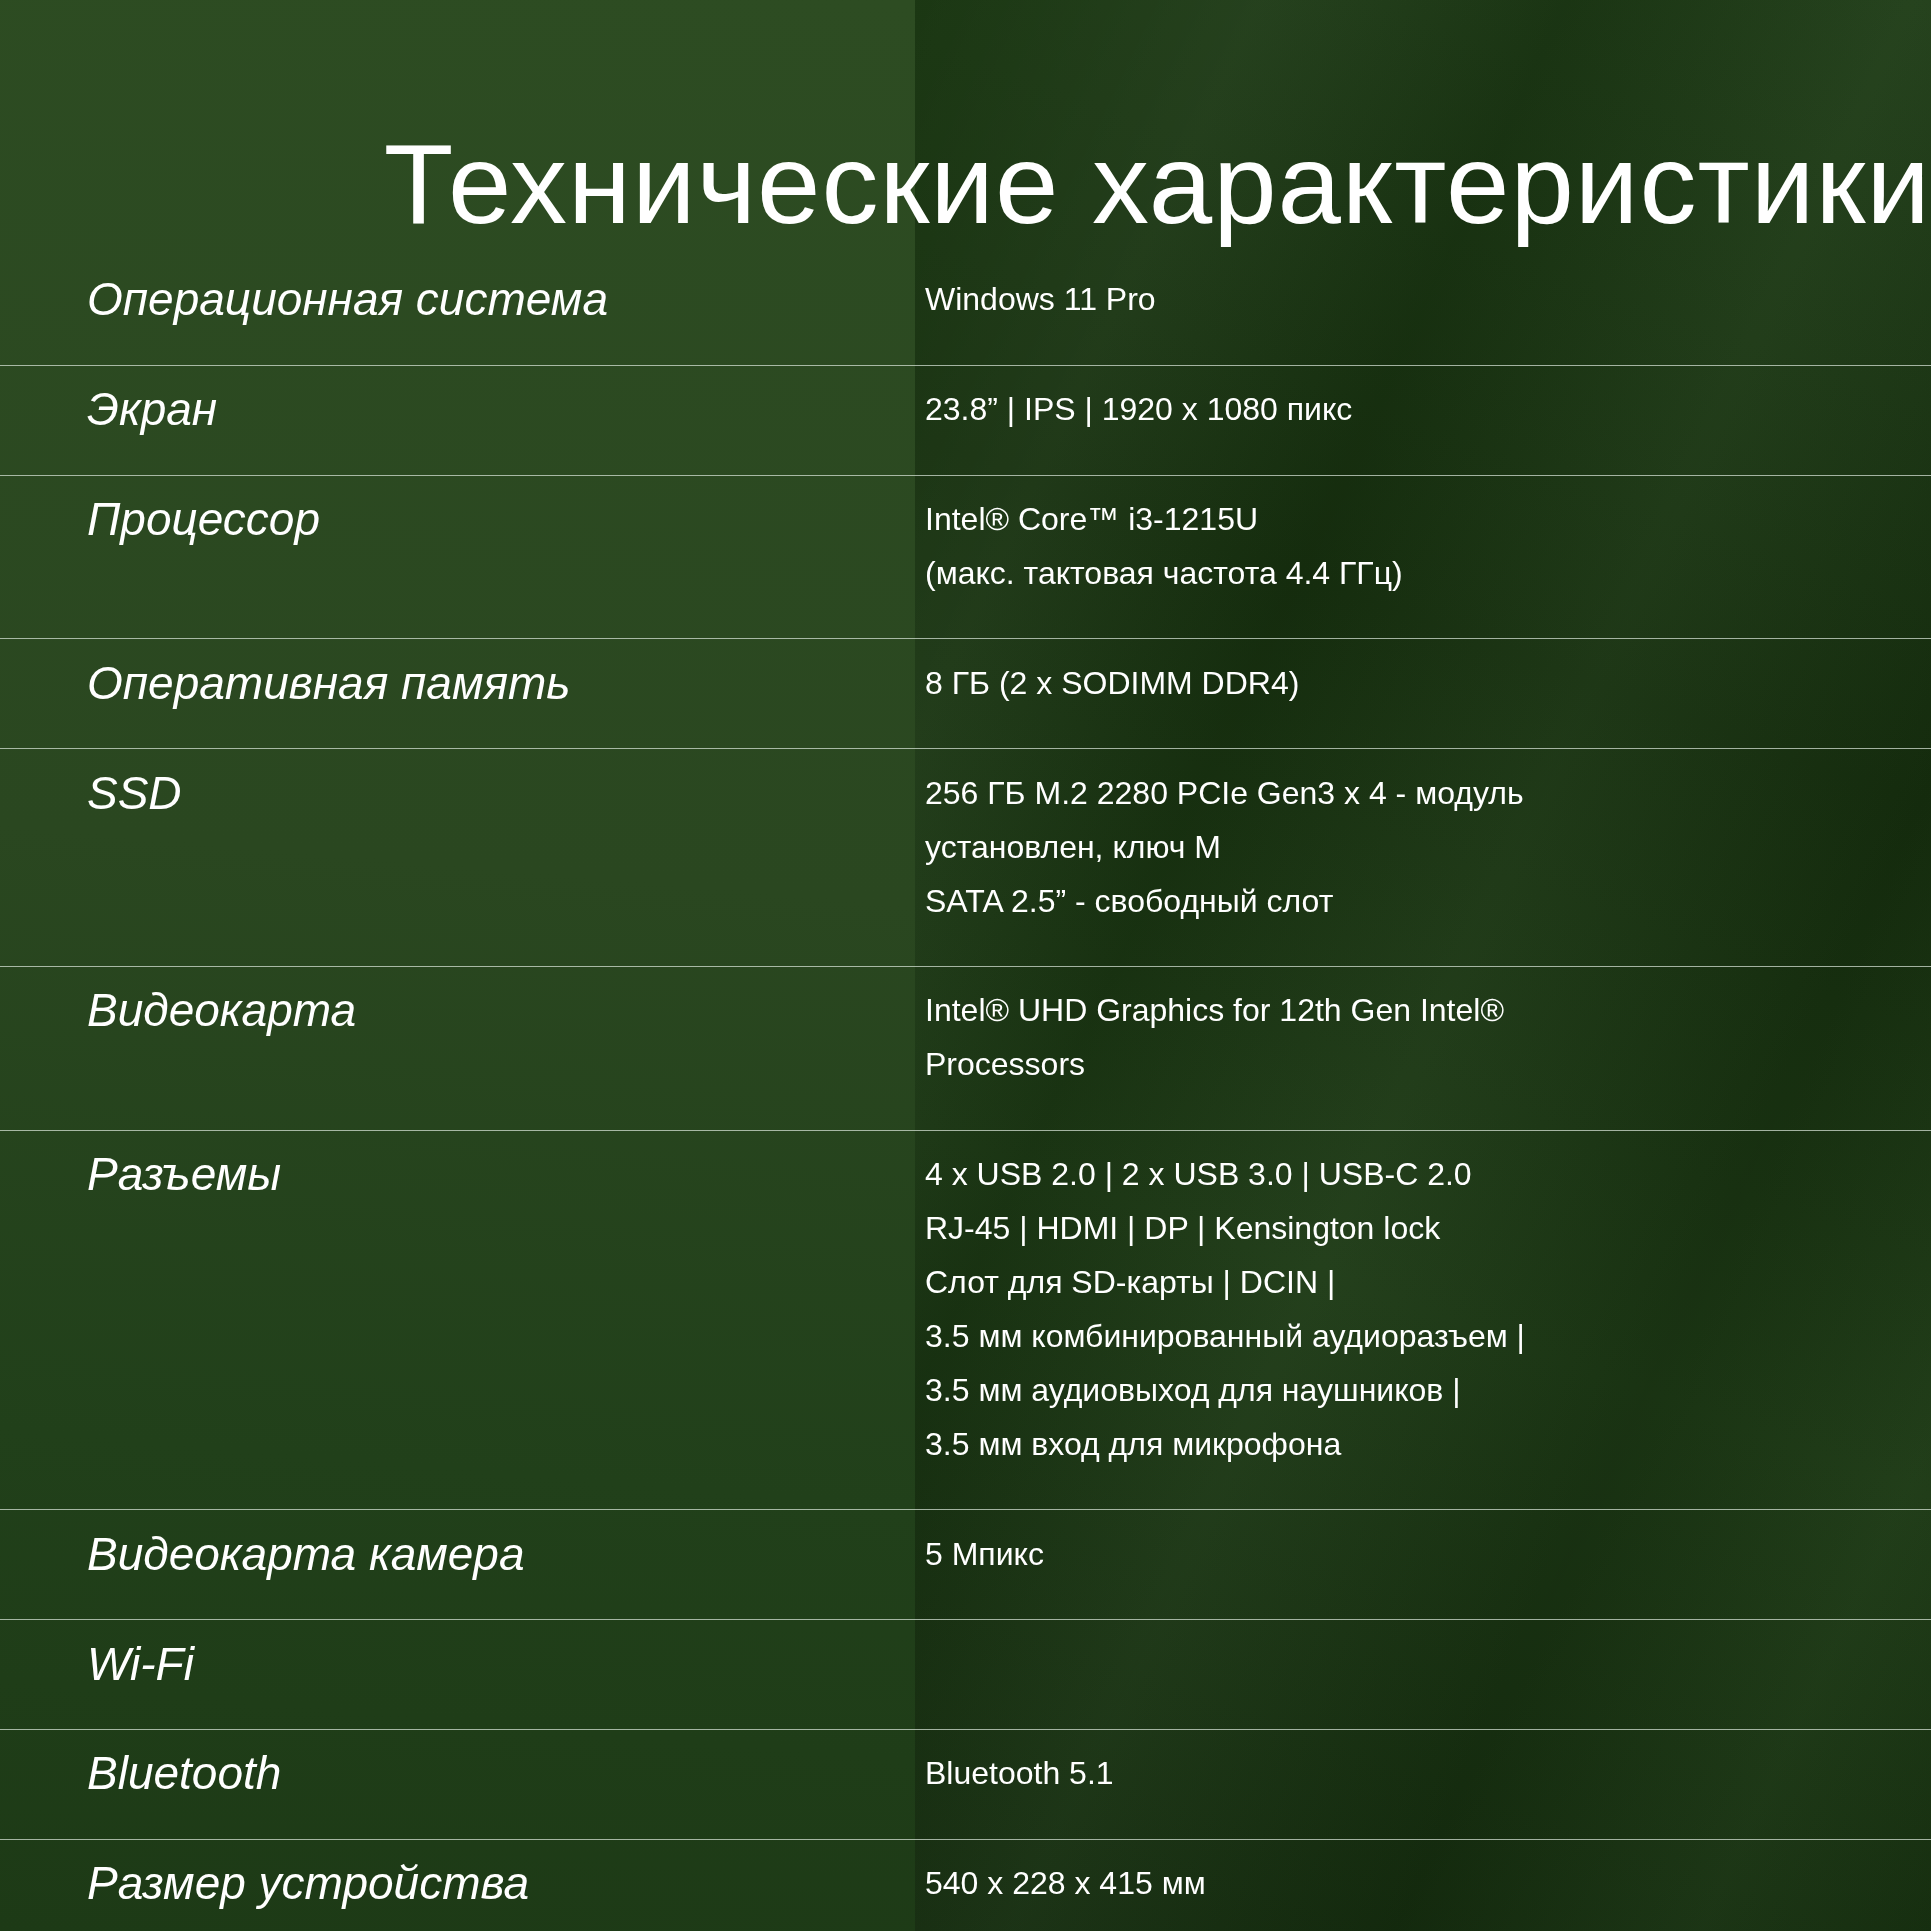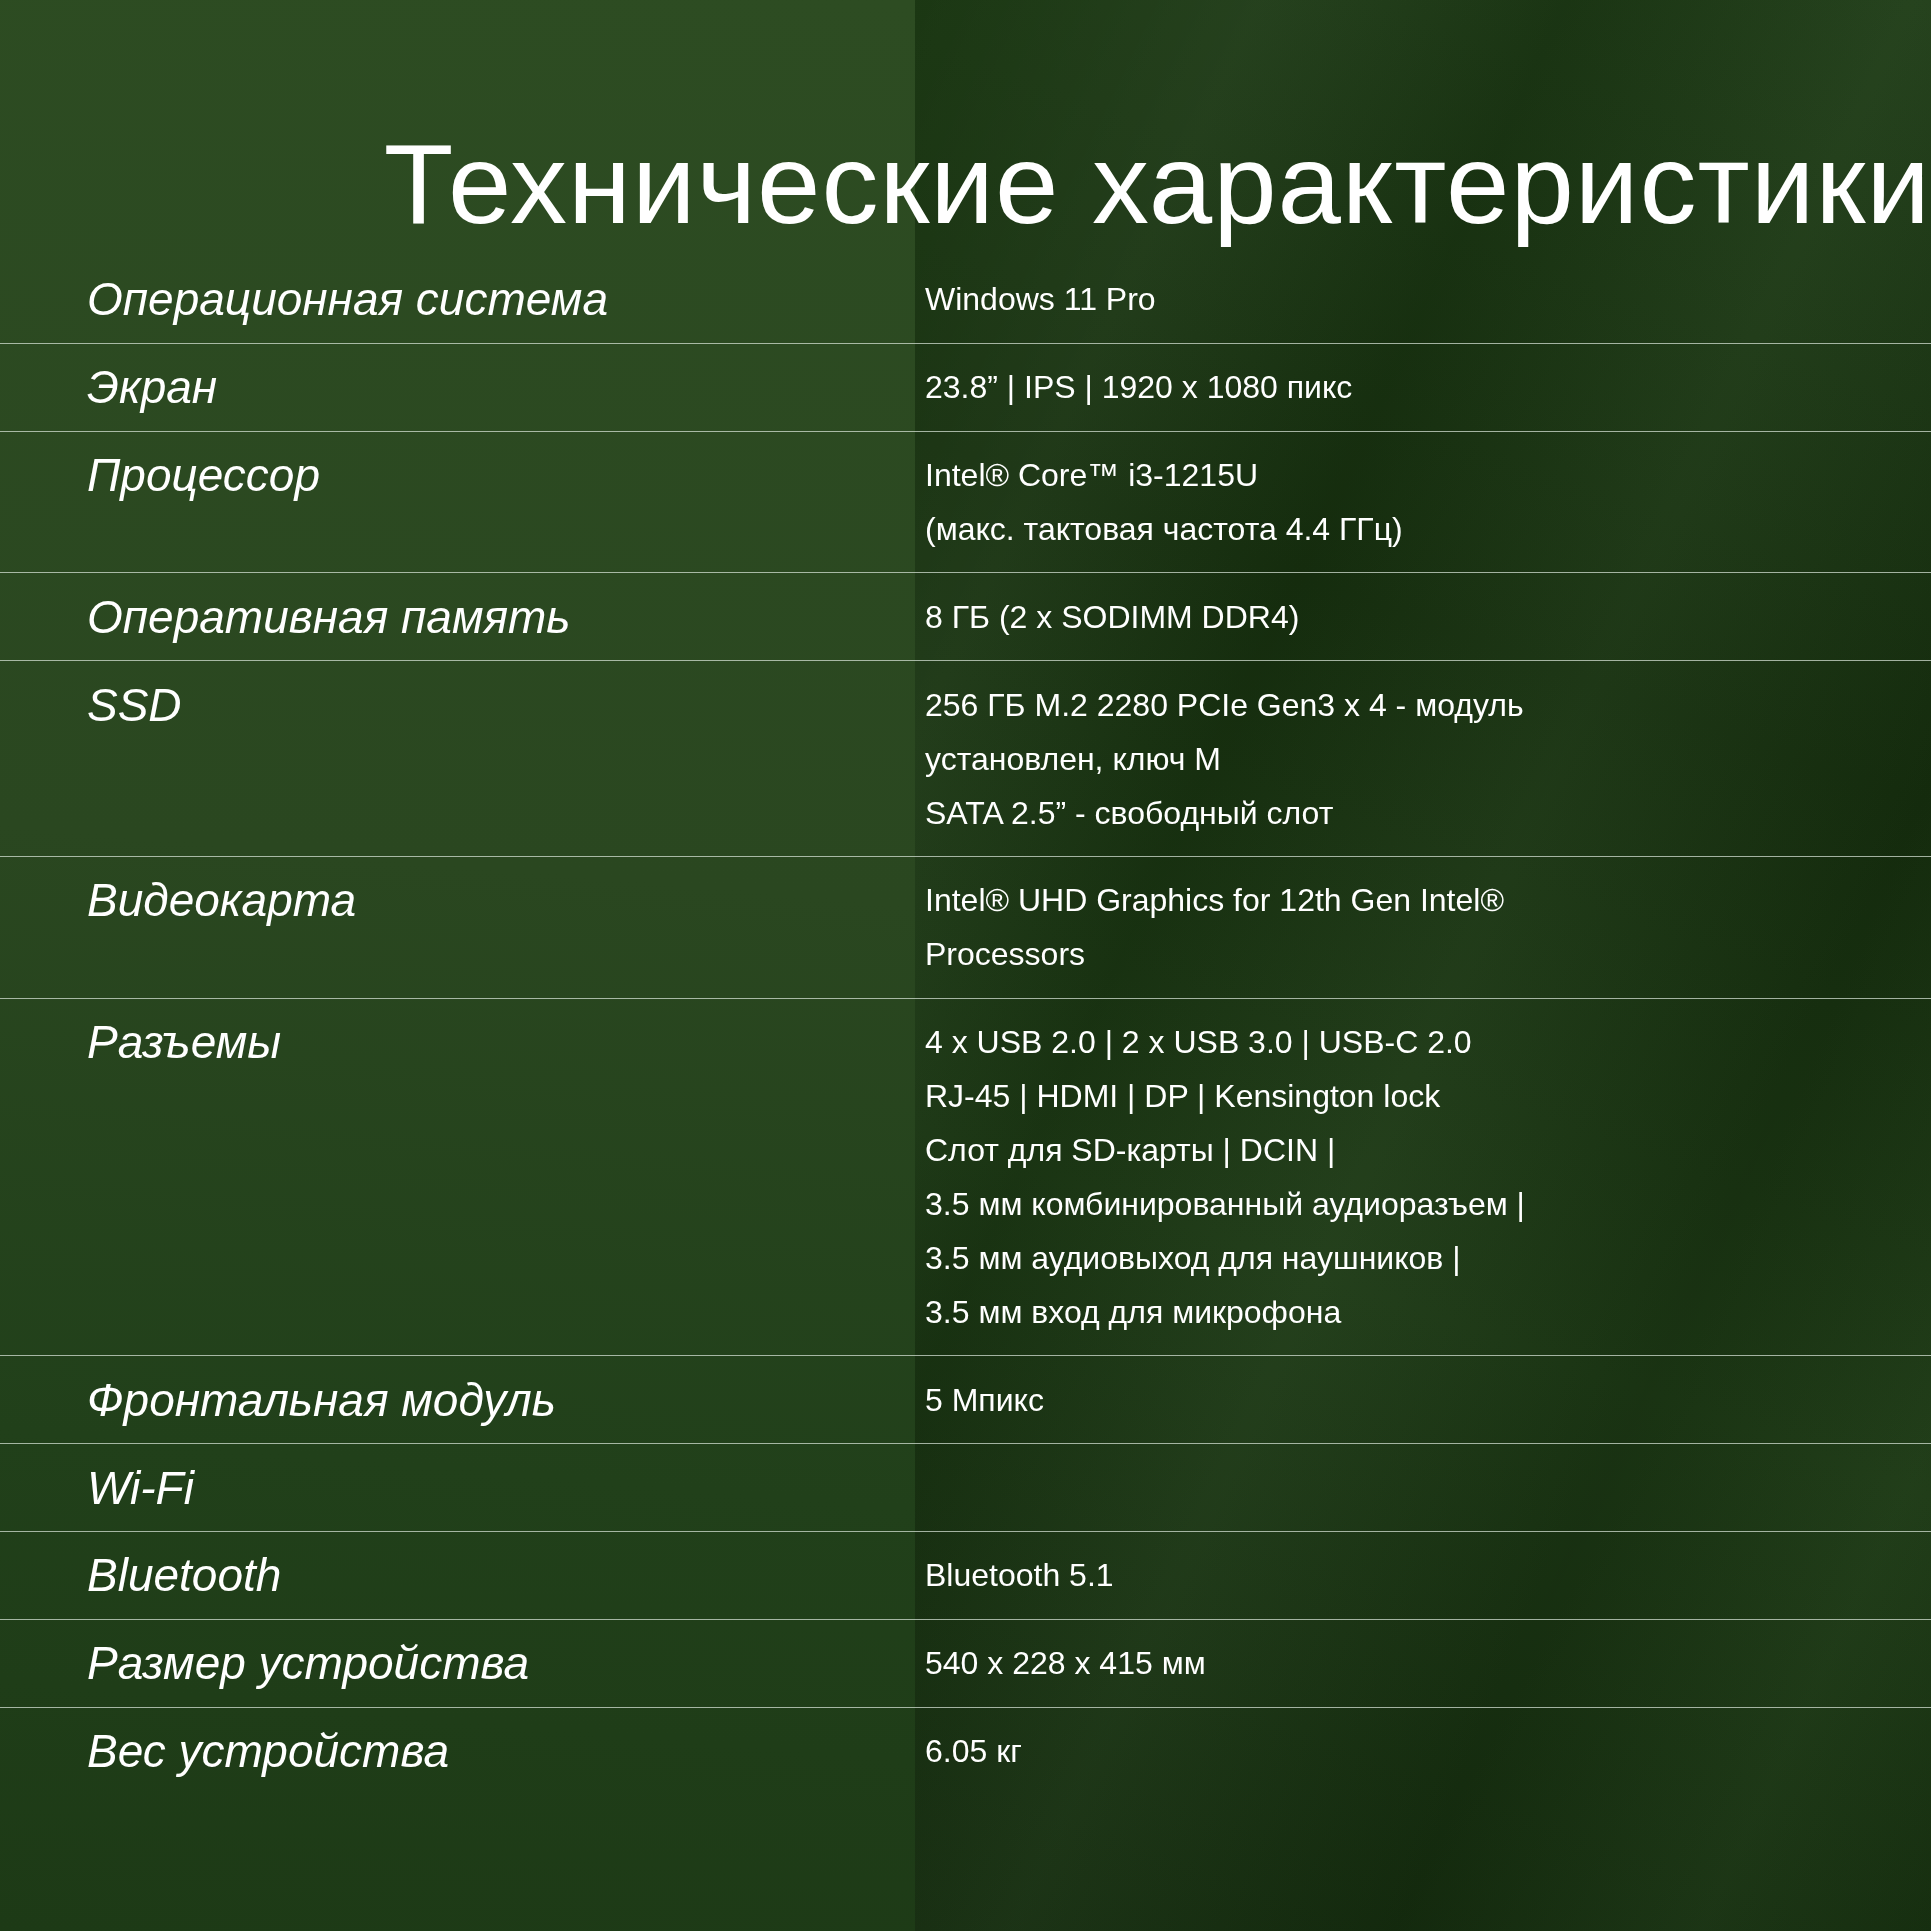--- a/index.html
+++ b/index.html
@@ -53,20 +53,21 @@
     width: 1931px;
     z-index: 2;
   }
   .row {
     display: flex;
     align-items: flex-start;
     padding: 16.4px 0;
   }
   .row + .row {
     border-top: 1.9px solid rgba(222, 233, 222, 0.70);
+    margin-top: 22px;
   }
   .label {
     box-sizing: border-box;
     width: 925px;
     padding-left: 87px;
     padding-right: 39px;
     font-size: 46px;
     line-height: 54px;
     font-style: italic;
   }
@@ -119,21 +120,21 @@
   <div class="row">
     <div class="label">Разъемы</div>
     <div class="value">4 x USB 2.0  |  2 x USB 3.0  |  USB-C 2.0
 RJ-45  |  HDMI  |  DP  |  Kensington lock
 Слот для SD-карты  |  DCIN  |
 3.5 мм комбинированный аудиоразъем  |
 3.5 мм аудиовыход для наушников  |
 3.5 мм вход для микрофона</div>
   </div>
   <div class="row">
-    <div class="label">Фронтальная модуль</div>
+    <div class="label">Видеокарта камера</div>
     <div class="value">5 Мпикс</div>
   </div>
   <div class="row">
     <div class="label">Wi-Fi</div>
   </div>
   <div class="row">
     <div class="label">Bluetooth</div>
     <div class="value">Bluetooth 5.1</div>
   </div>
   <div class="row">

